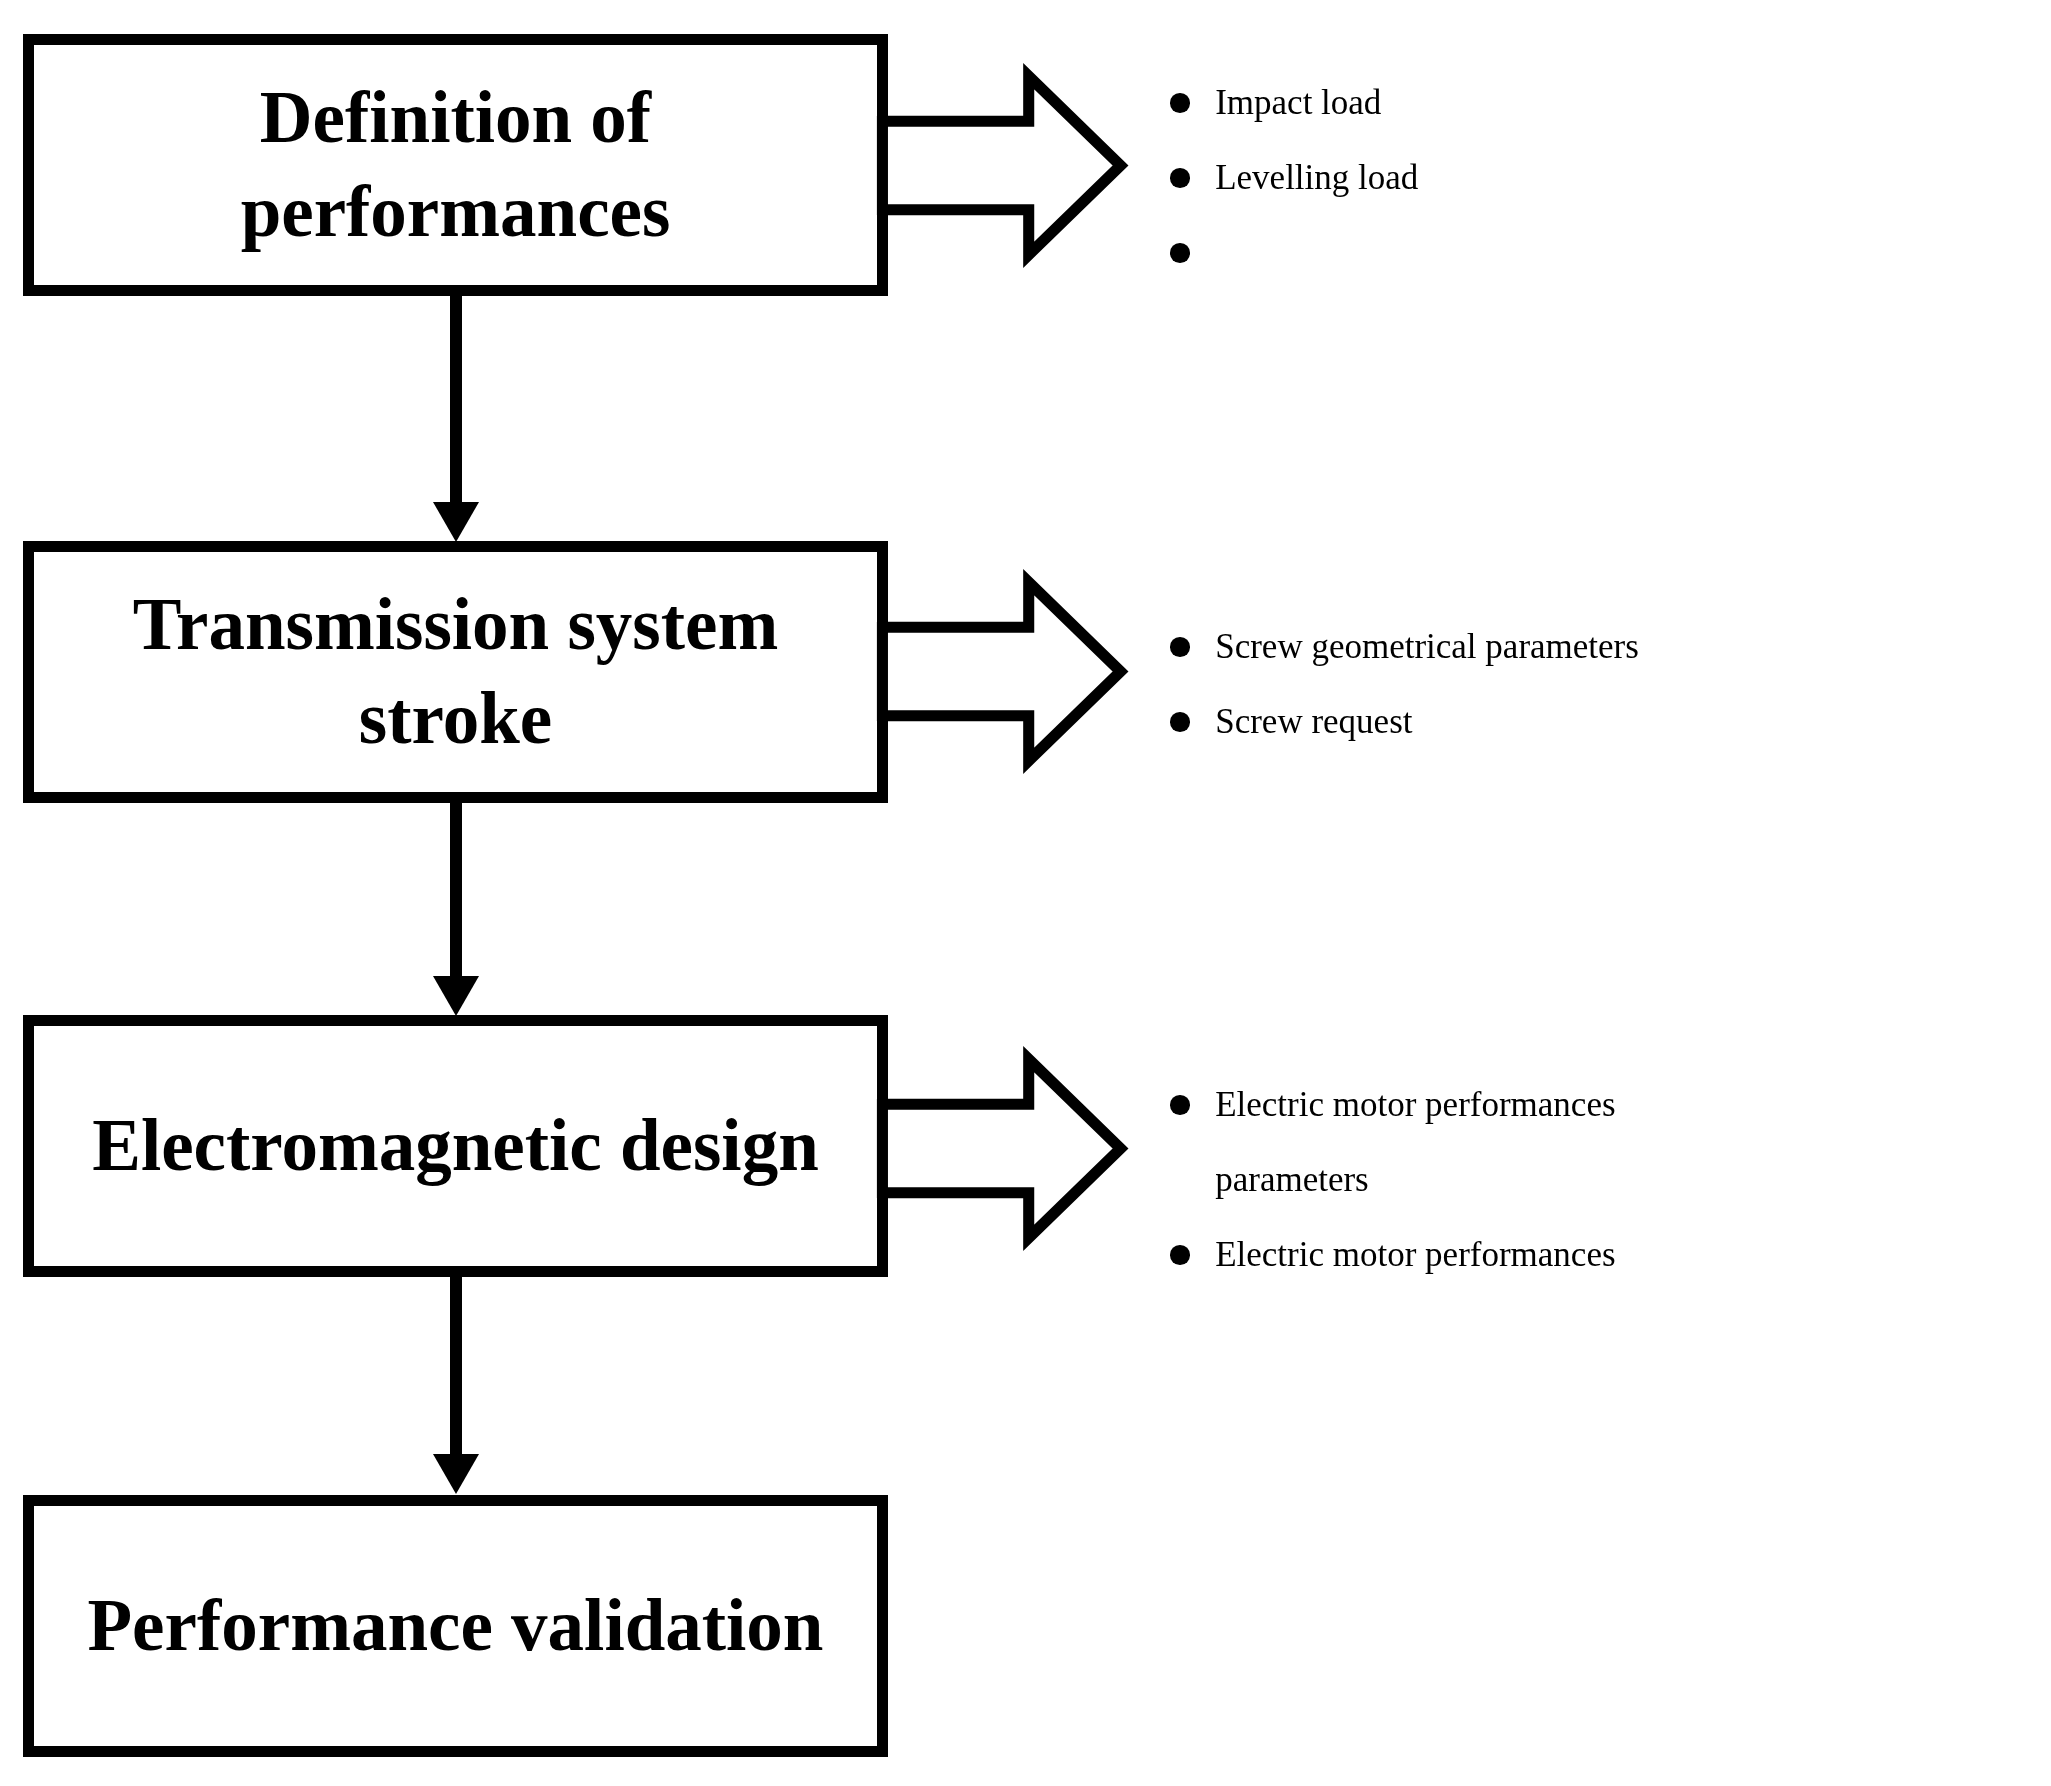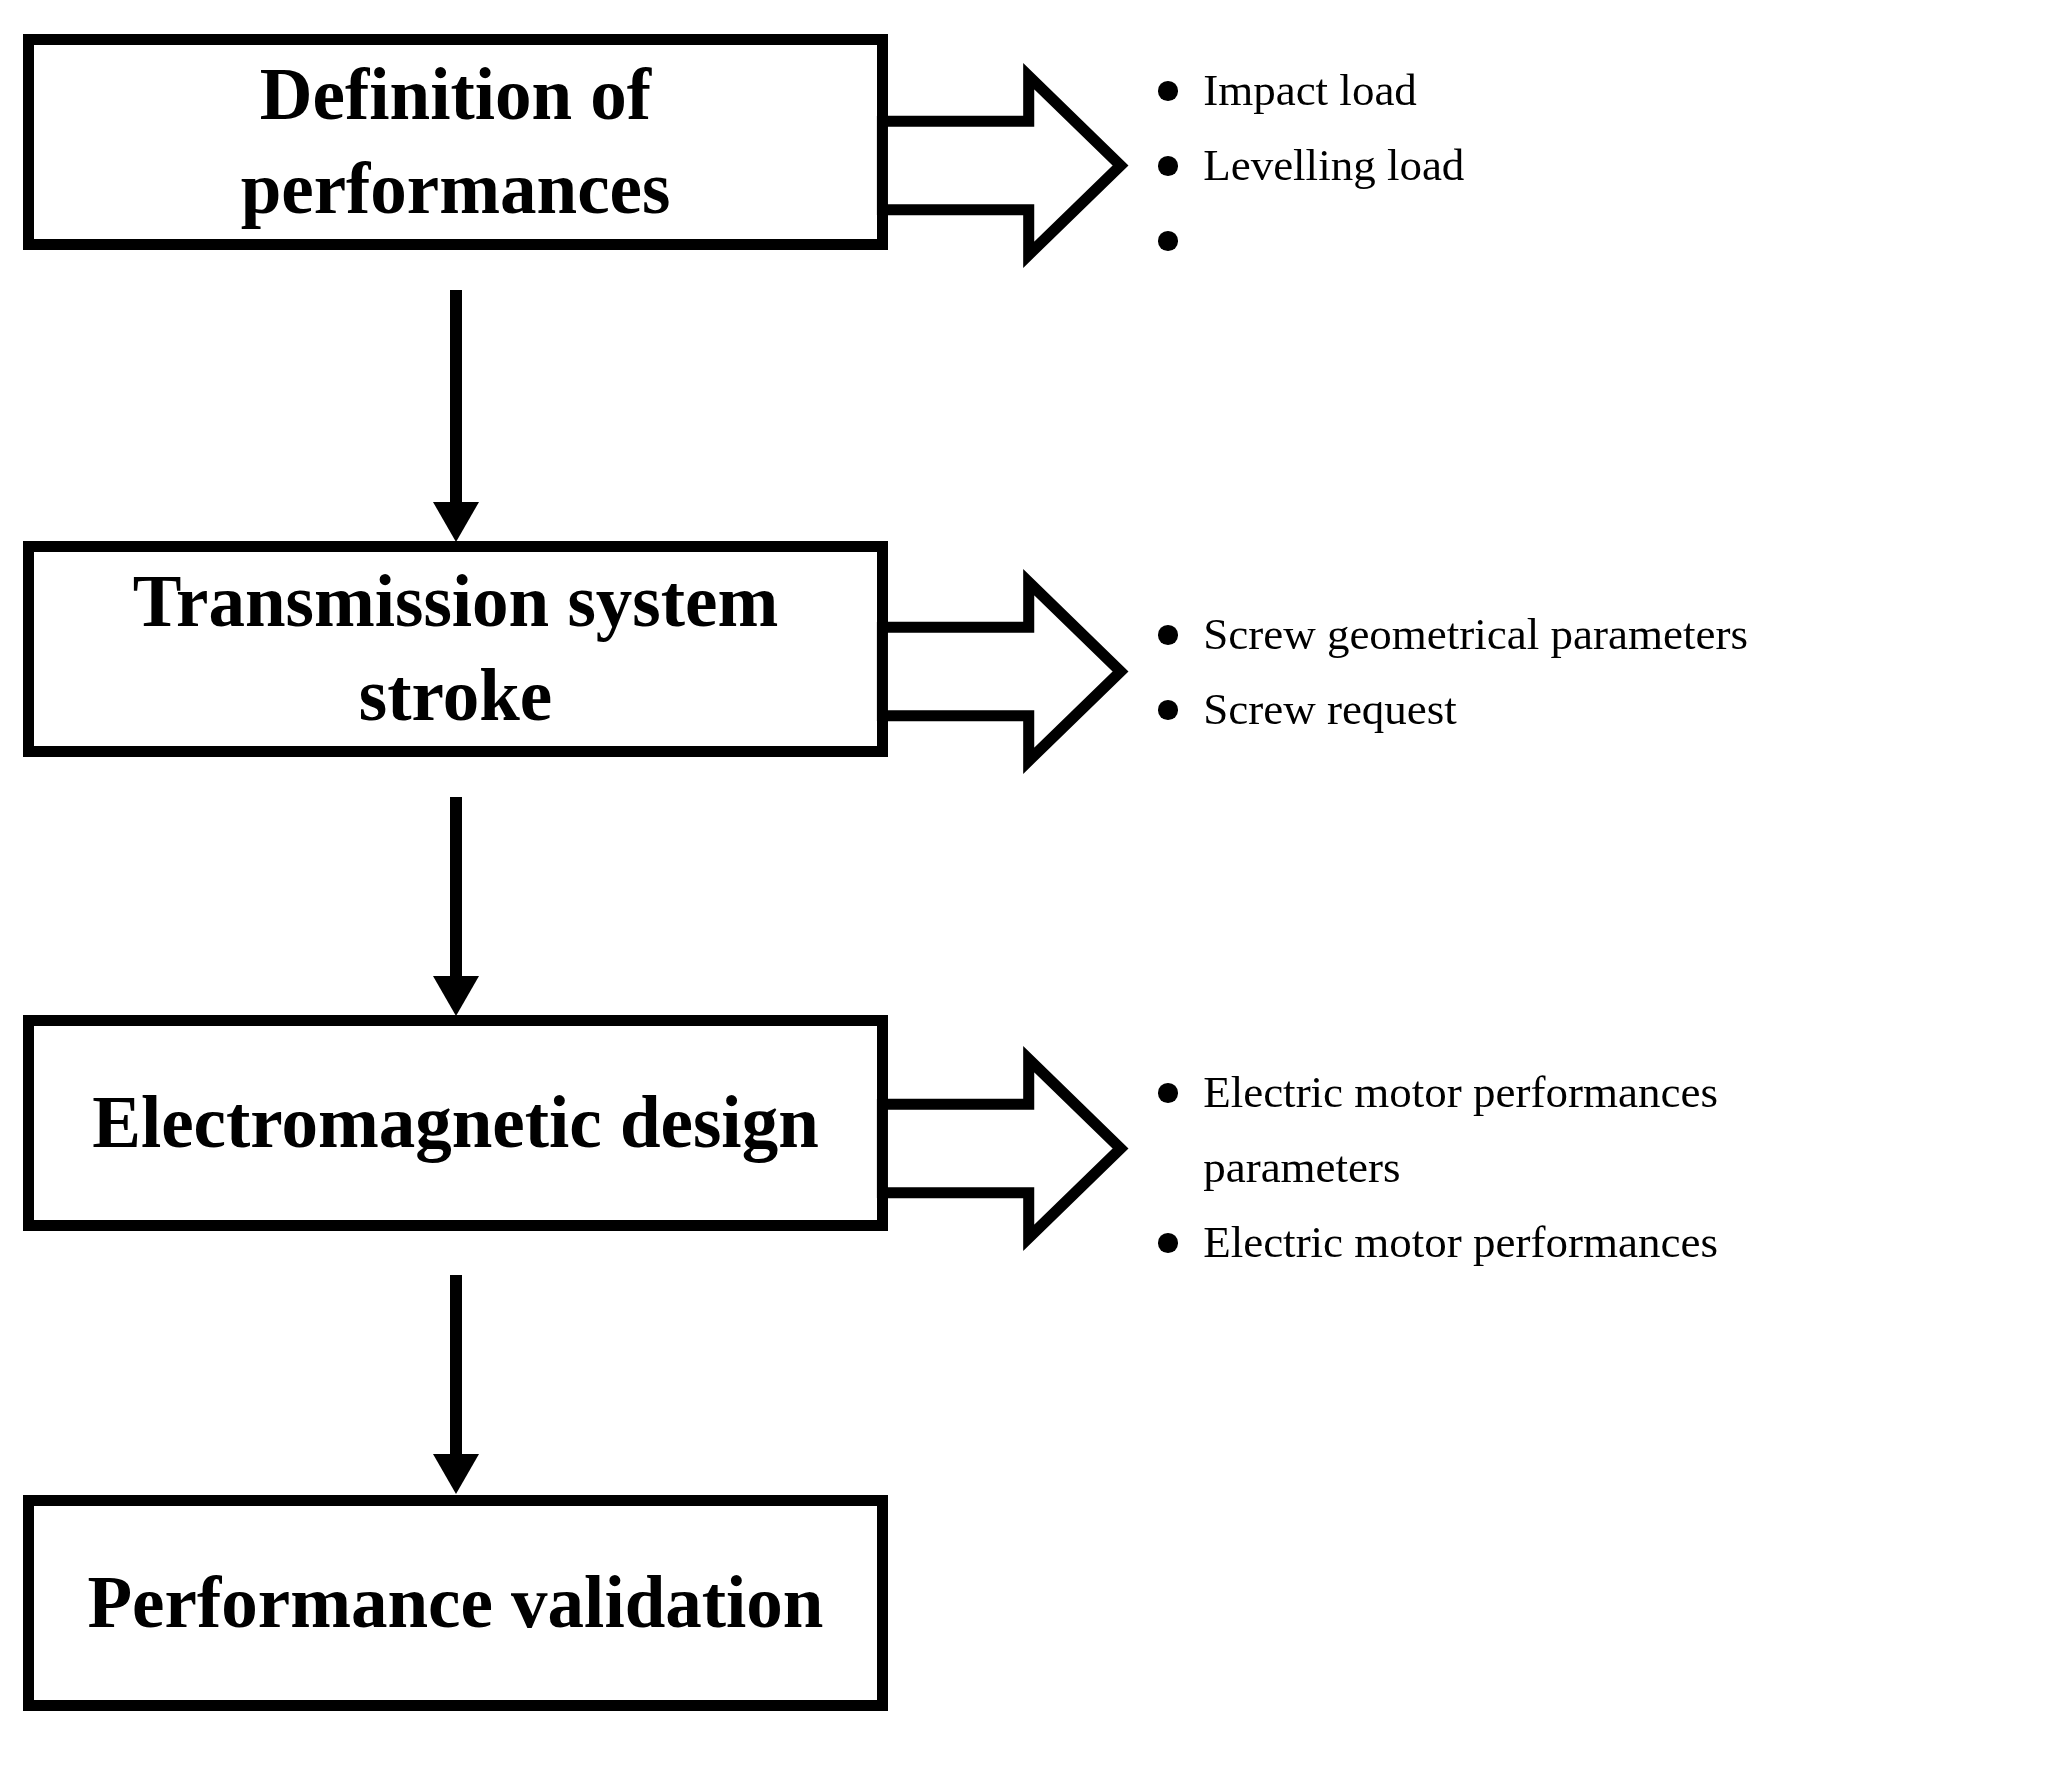--- a/index.html
+++ b/index.html
@@ -14,21 +14,21 @@
     background: #ffffff;
     font-family: "Liberation Serif", serif;
     color: #000000;
     overflow: hidden;
   }
   
   .fbox {
     position: absolute;
     left: 23px;
     width: 865px;
-    height: 216px;
+    height: 262px;
     box-sizing: border-box;
     border: 11px solid #000000;
     background: #ffffff;
     display: flex;
     flex-direction: column;
     justify-content: center;
     align-items: center;
     text-align: center;
     font-weight: bold;
     font-size: 73px;
@@ -72,24 +72,24 @@
     overflow: visible;
   }
   #barrow-0 { top: 66px; }
   #barrow-1 { top: 572px; }
   #barrow-2 { top: 1049px; }
 
   
   .blist {
     position: absolute;
     left: 1158px;
-    margin: 0;
+    margin: 12px;
     padding: 0;
     list-style: none;
-    font-size: 45px;
+    font-size: 35px;
     line-height: 75px;
   }
   #blist-0 { top: 53px; }
   #blist-1 { top: 597px; }
   #blist-2 { top: 1055px; }
   .blist li { display: flex; }
   .dot {
     flex: none;
     width: 19.6px;
     height: 19.6px;

